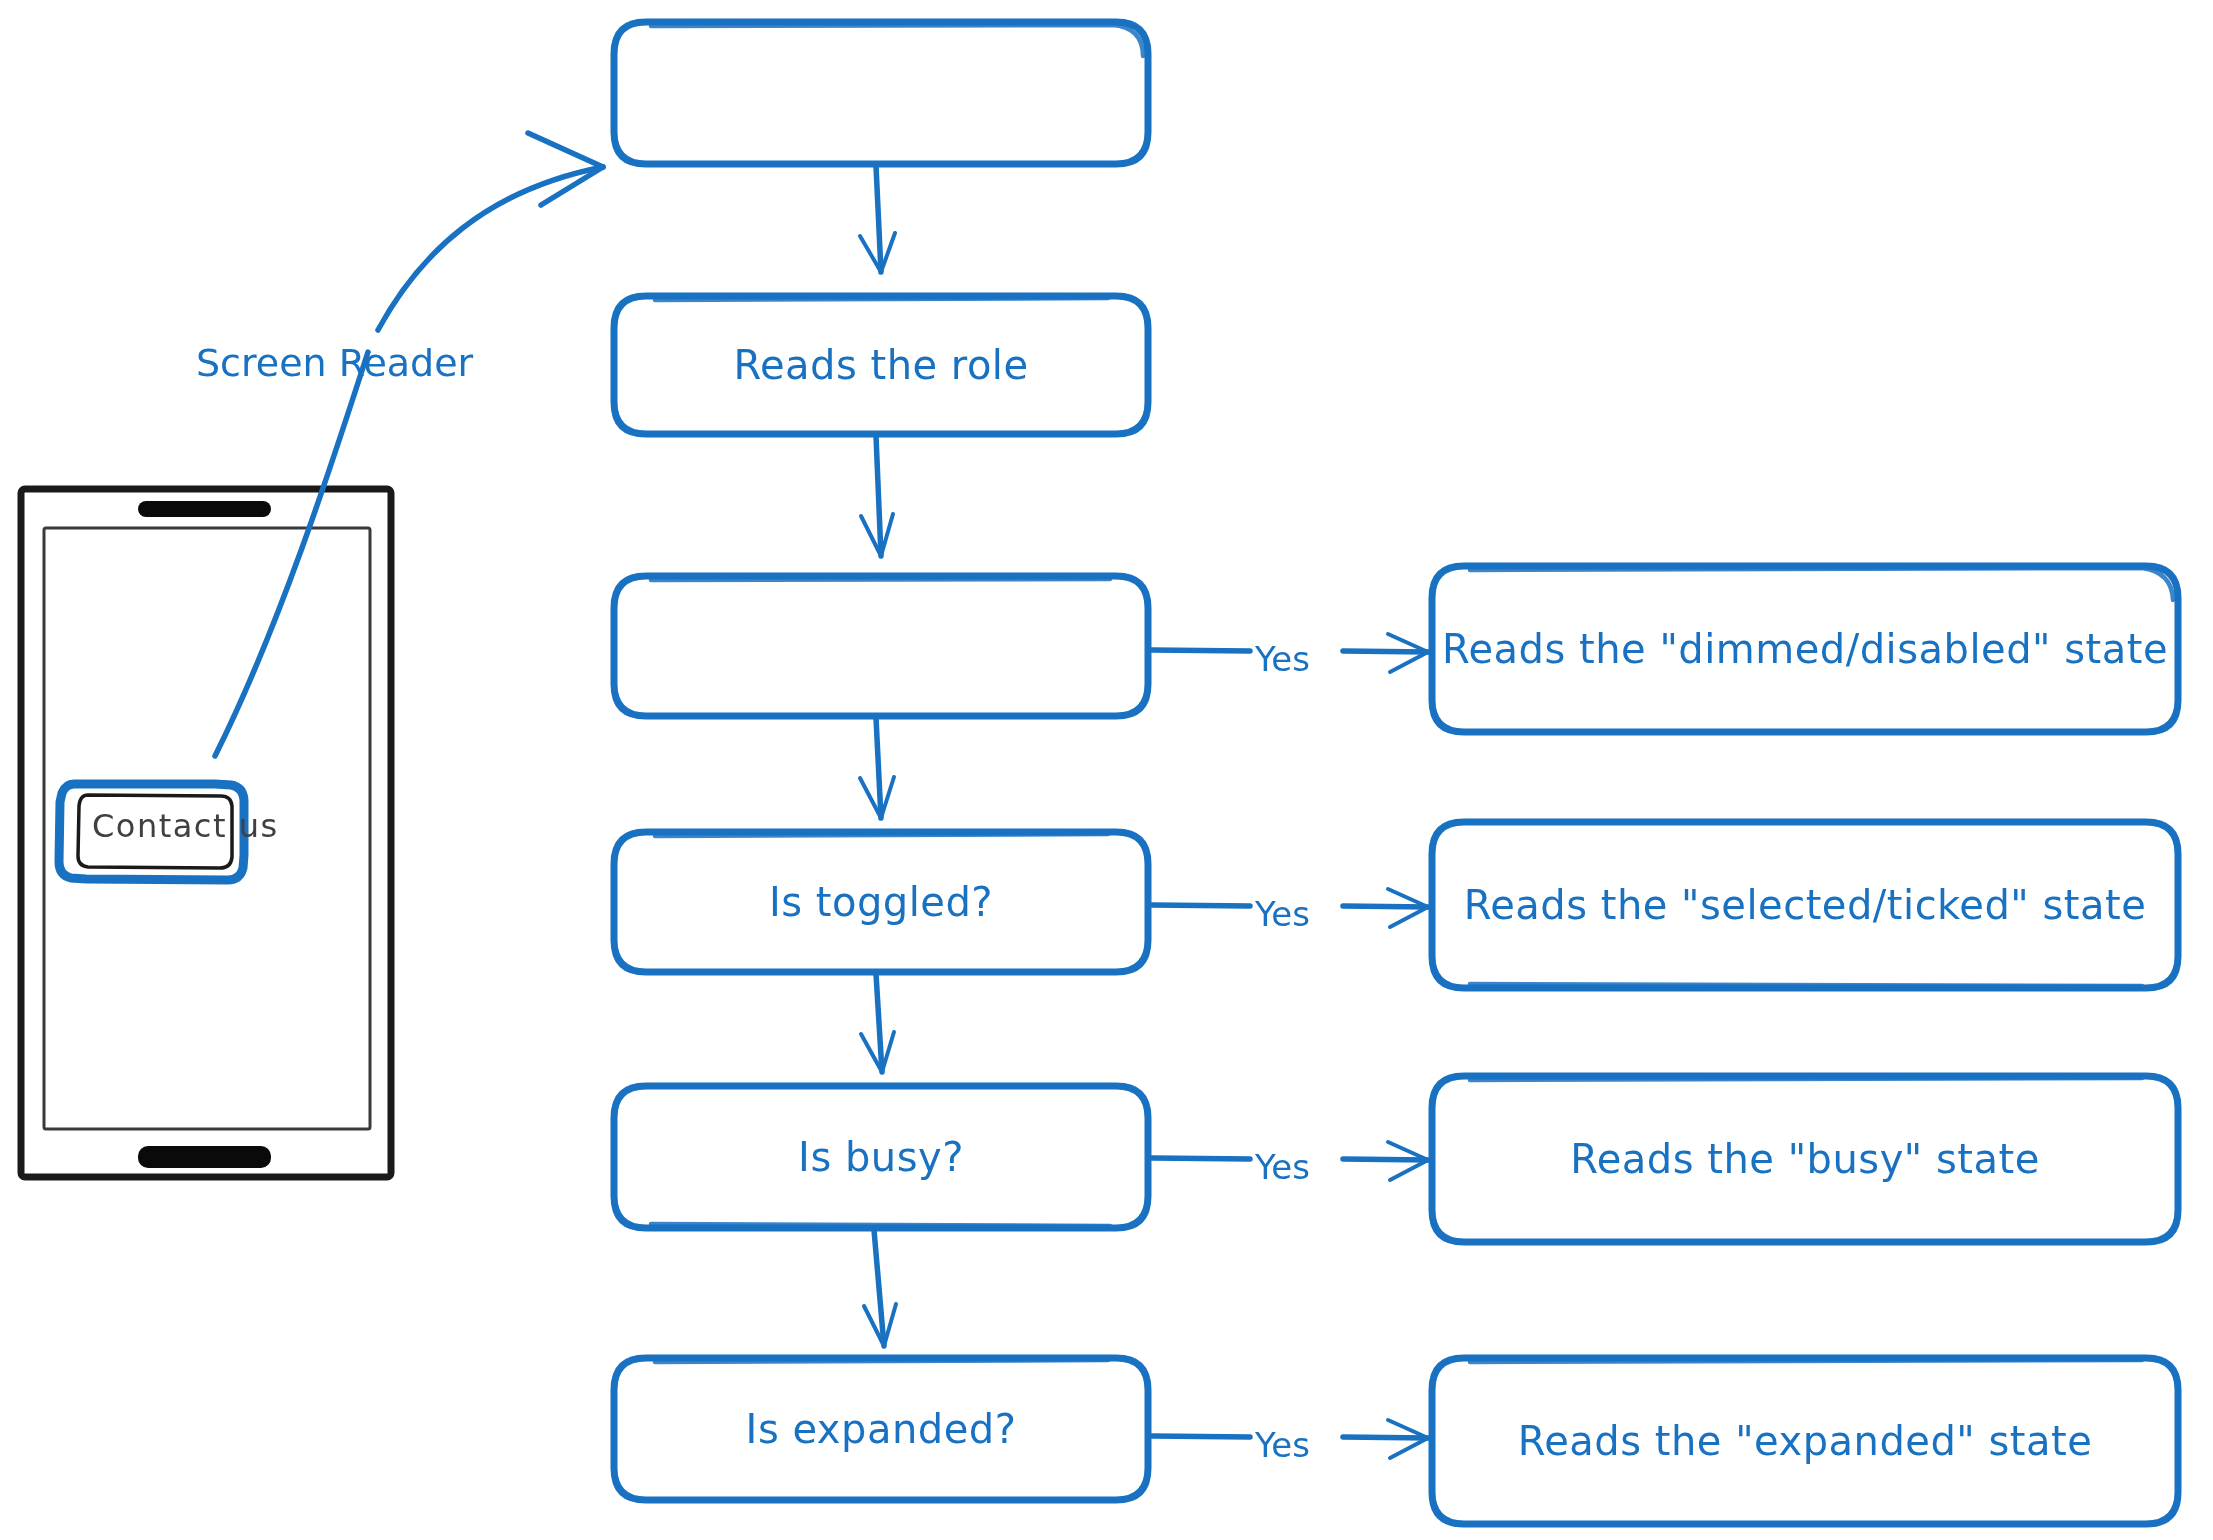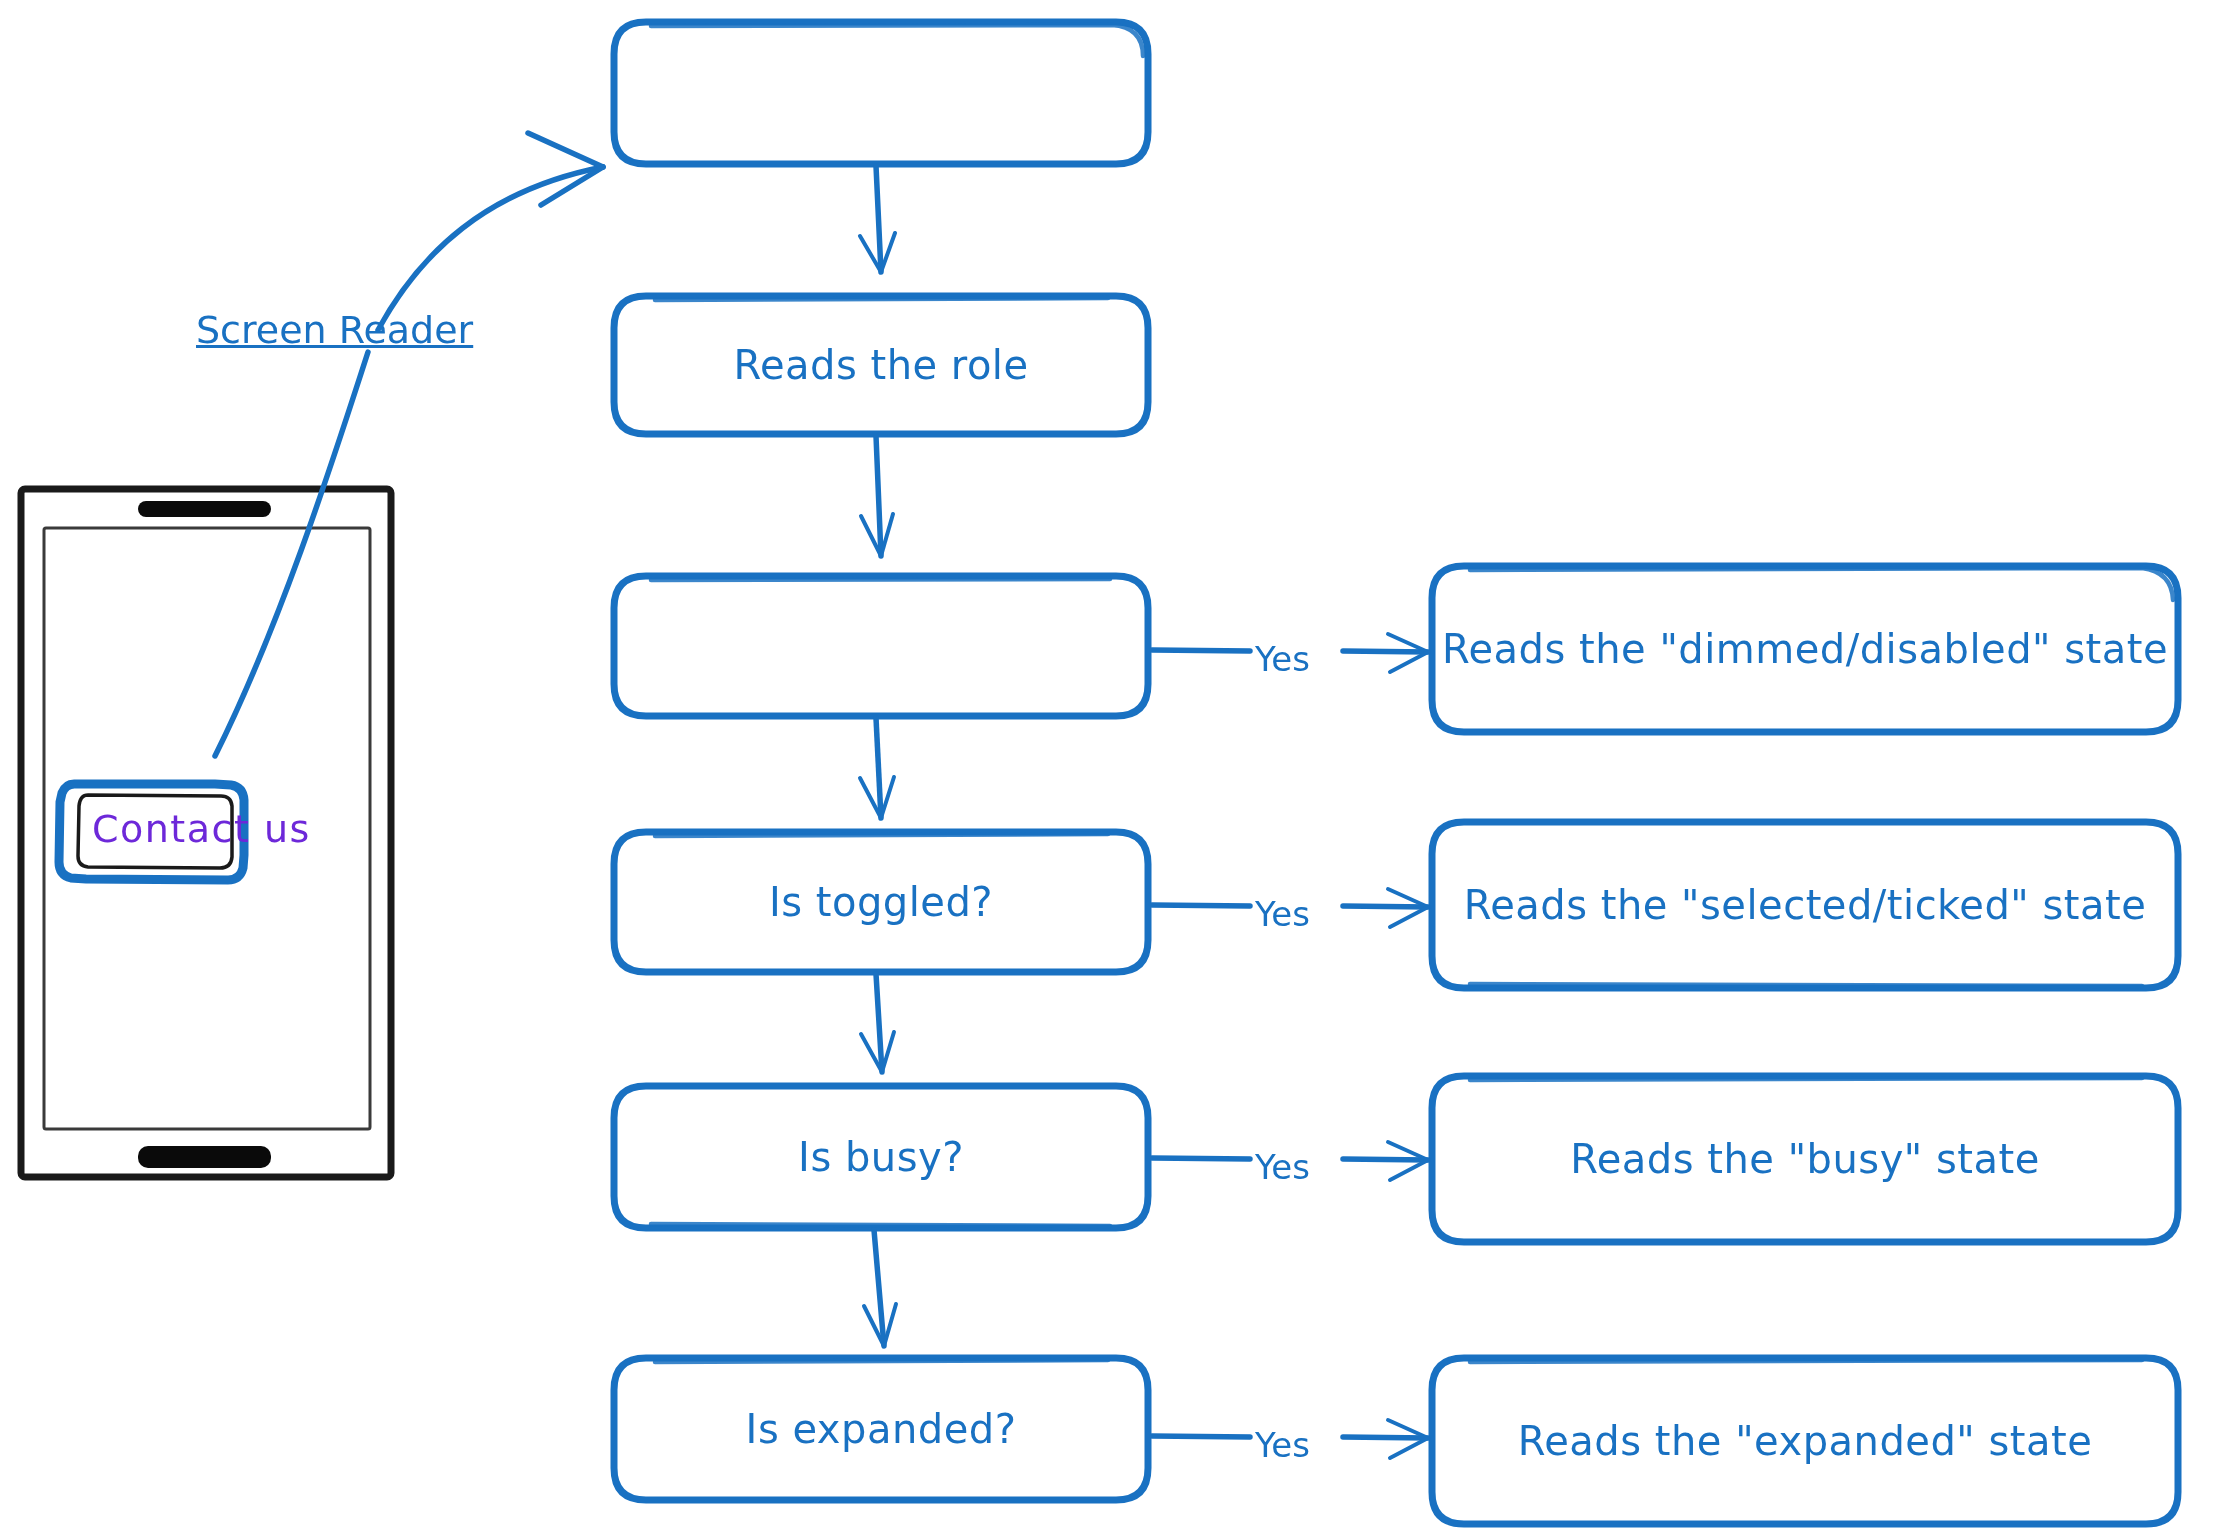--- a/index.html
+++ b/index.html
@@ -46,23 +46,23 @@
   }
   .annot-label {
     position: absolute;
     color: #1971c2;
     font-family: "DejaVu Sans", sans-serif;
     font-size: 38px;
     white-space: nowrap;
   }
   .phone-btn-label {
     position: absolute;
-    color: #6d28d9;
-    font-family: "DejaVu Sans", sans-serif;
-    font-size: 38px;
+    color: #404040;
+    font-family: "DejaVu Sans", sans-serif;
+    font-size: 32px;
     letter-spacing: 1.5px;
     white-space: nowrap;
   }
 </style>
 </head>
 <body>
 
 <div id="canvas">
 
   <svg id="vector" viewBox="0 0 2213 1540" xmlns="http://www.w3.org/2000/svg">
@@ -235,21 +235,21 @@
     <g>
       <path class="conn" d="M 1152 1436 L 1250 1437"></path>
       <path class="conn" d="M 1343 1437 L 1428 1438"></path>
       <path class="conn-thin" d="M 1428 1438 L 1388 1420"></path>
       <path class="conn-thin" d="M 1428 1438 L 1390 1458"></path>
     </g>
   </svg>
 
   <div class="phone-btn-label" style="left:92px; top:807px; width:124px; text-align:center;">Contact us</div>
 
-  <div class="annot-label" style="left:196px; top:308px;text-decoration:underline;">Screen Reader</div>
+  <div class="annot-label" style="left:196px; top:341px;">Screen Reader</div>
 
 
   <div class="node-label" style="left:614px; top:296px; width:534px; height:138px;">Reads the role</div>
 
 
   <div class="node-label" style="left:614px; top:832px; width:534px; height:140px;">Is toggled?</div>
 
   <div class="node-label" style="left:614px; top:1086px; width:534px; height:142px;">Is busy?</div>
 
   <div class="node-label" style="left:614px; top:1358px; width:534px; height:142px;">Is expanded?</div>

